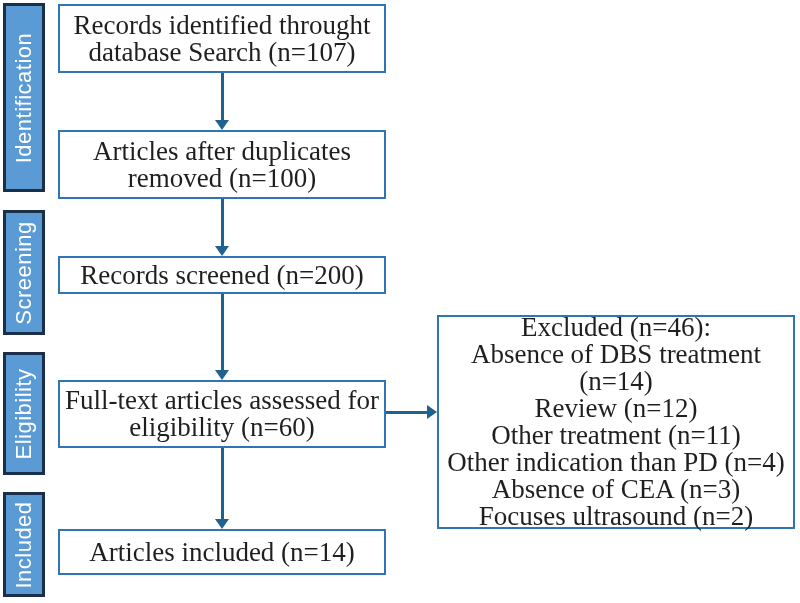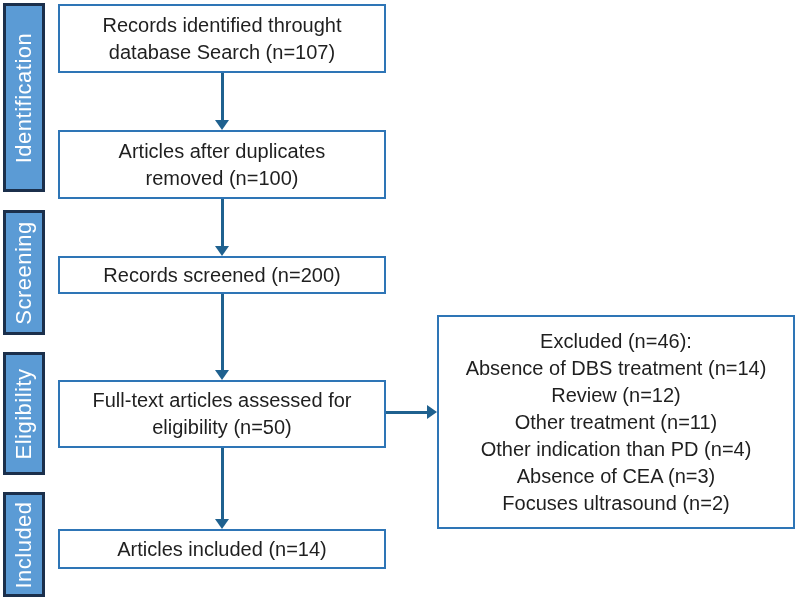--- a/index.html
+++ b/index.html
@@ -58,23 +58,24 @@
     border: 2px solid var(--box-border, #2e75b6);
     display: flex;
     align-items: center;
     justify-content: center;
     margin-top: 8px;
   }
   .box-text {
     white-space: pre-line;
     text-align: center;
     color: var(--text, #1f1f1f);
-    font-size: 20px;
+    font-size: 27px;
     line-height: 27px;
     padding: 0 4px;
+    font-family: Liberation Serif, serif;
   }
   
   .varrow-line {
     position: absolute;
     left: 221px;
     width: 3px;
     background: var(--arrow, #1f618f);
   }
   .varrow-head {
     position: absolute;
@@ -128,23 +129,23 @@
   </div>
   <div class="flow-box" style="top:130px;height:69px">
     <div class="box-text">Articles after duplicates
 removed (n=100)</div>
   </div>
   <div class="flow-box" style="top:256px;height:38px">
     <div class="box-text">Records screened (n=200)</div>
   </div>
   <div class="flow-box" style="top:380px;height:68px">
     <div class="box-text">Full-text articles assessed for
-eligibility (n=50)</div>
+eligibility (n=60)</div>
   </div>
-  <div class="flow-box" style="top:529px;height:40px">
+  <div class="flow-box" style="top:529px;height:46px">
     <div class="box-text">Articles included (n=14)</div>
   </div>
 
   <div class="excluded-box">
     <div class="box-text">Excluded (n=46):
 Absence of DBS treatment (n=14)
 Review (n=12)
 Other treatment (n=11)
 Other indication than PD (n=4)
 Absence of CEA (n=3)

